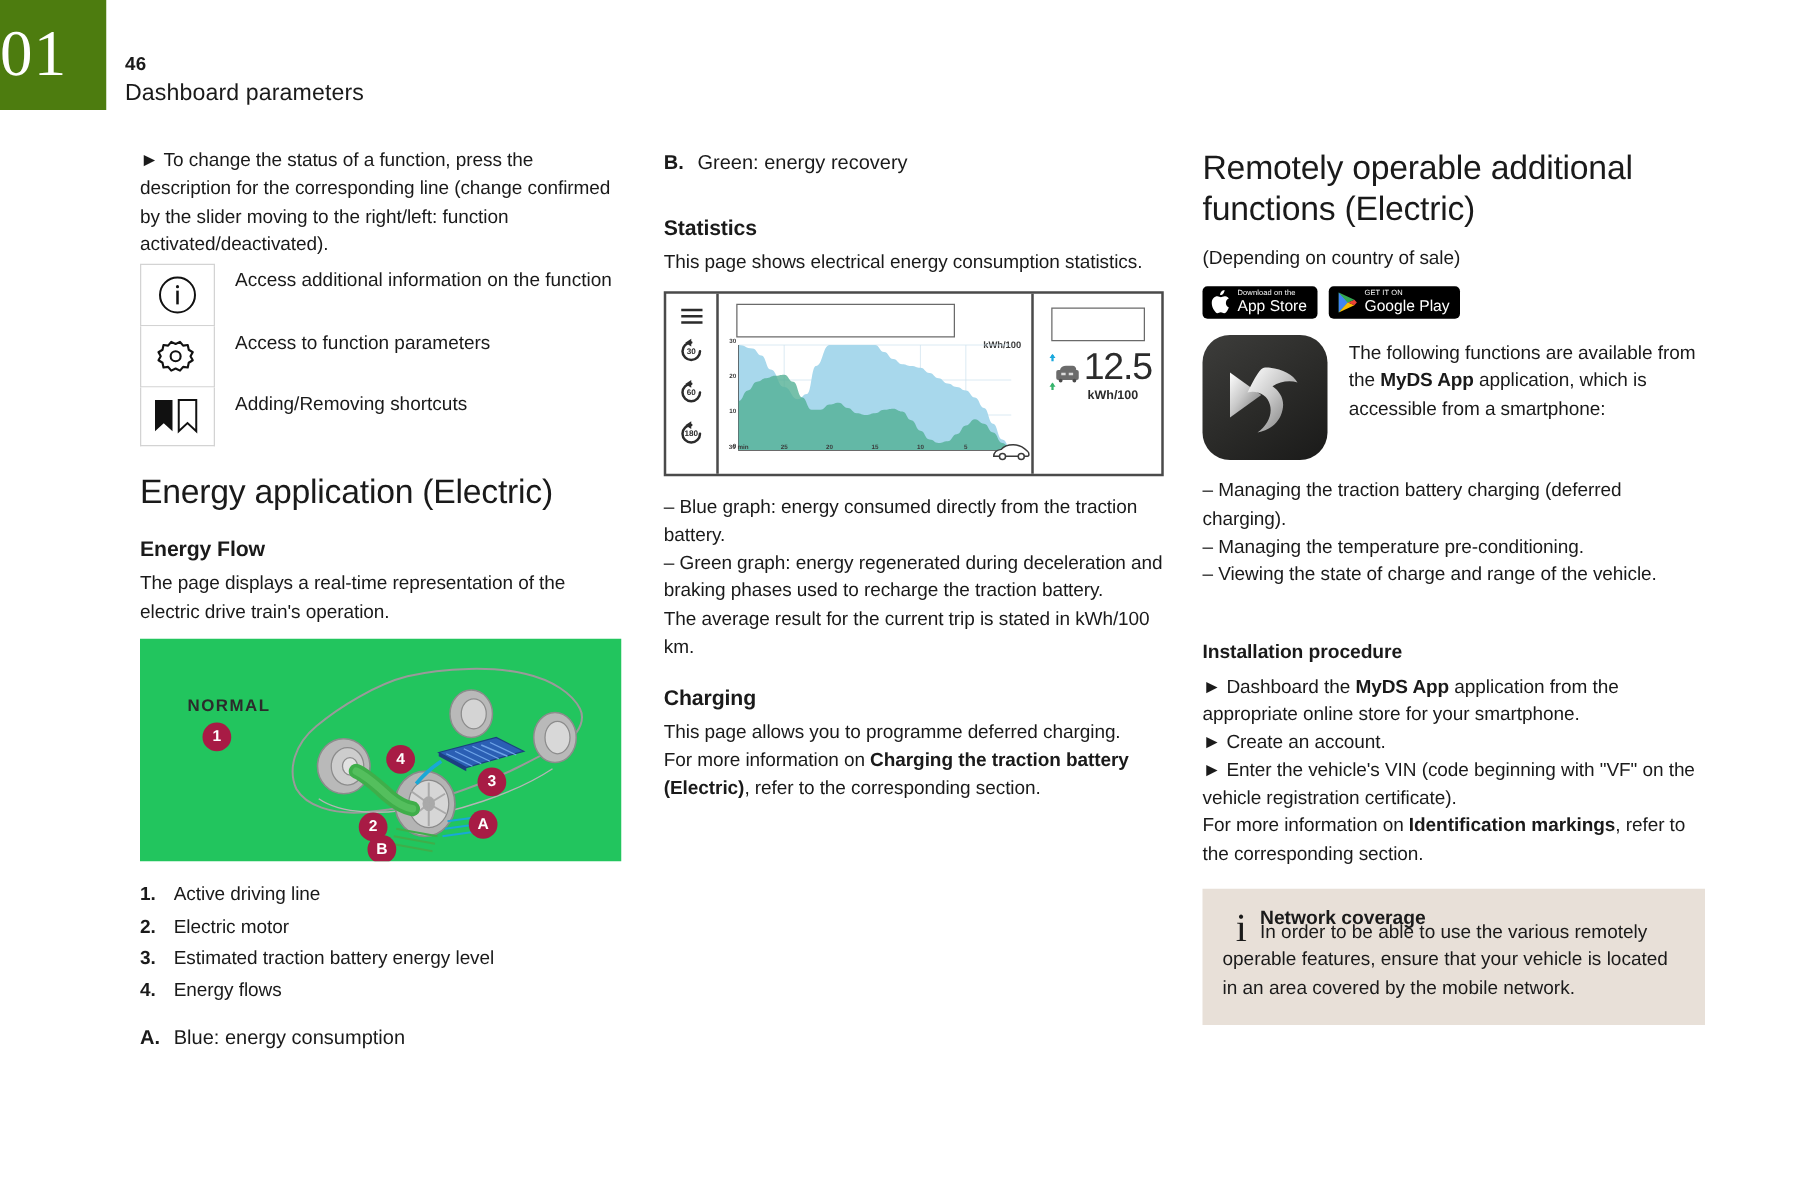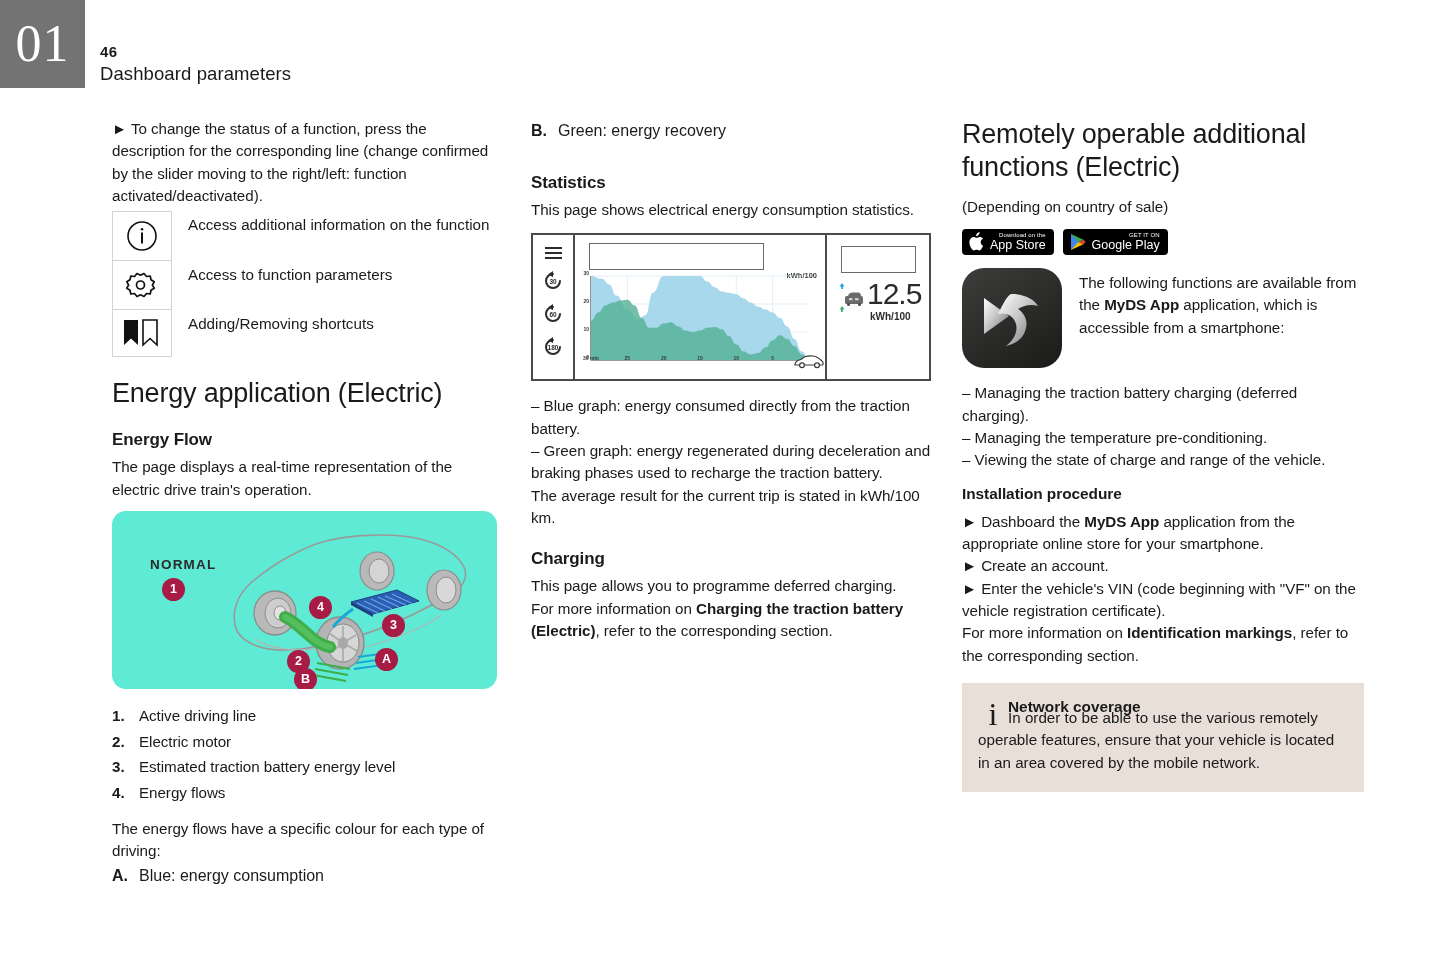--- a/index.html
+++ b/index.html
@@ -9,22 +9,22 @@
     font-family: "Liberation Sans", sans-serif;
     color: #1a1a1a;
     overflow: hidden;
   }
   .page { position: relative; width: 1445px; height: 963px; }
 
   
   .chapter-tab {
     position: absolute; left: 0; top: 0;
     width: 85px; height: 88px;
-    background: #737373;
-    display: flex; align-items: center; justify-content: center;
+    background: #4d7c0f;
+    display: flex; align-items: center; 
   }
   .chapter-num {
     font-family: "Liberation Serif", serif;
     font-size: 52px; color: #ffffff; line-height: 1; letter-spacing: 1px;
   }
   .header-text {
     position: absolute; left: 100px; top: 43px;
   }
   .page-number {
     font-size: 15px; font-weight: bold; letter-spacing: .3px; line-height: 1.25;
@@ -48,21 +48,21 @@
   .spacer-lg { height: 28px; }
 
   h1.sect {
     font-size: 27px; font-weight: normal; line-height: 1.22;
     letter-spacing: -0.2px; margin: 0;
   }
   h2.sub {
     font-size: 17px; font-weight: bold; letter-spacing: -0.1px;
   }
   h3.minor {
-    font-size: 15.4px; font-weight: bold; letter-spacing: -0.05px;
+    font-size: 15.4px; font-weight: bold; letter-spacing: -0.05px; margin-top: 28px;
   }
   b, strong { font-weight: bold; }
 
   
   .icon-table { width: 100%; margin-top: 4px; }
   .icon-row { display: flex; align-items: flex-start; }
   .icon-cell {
     width: 60px; min-height: 47px; flex: 0 0 60px;
     border: 1px solid #d3d3d3;
     display: flex; align-items: center; justify-content: center;
@@ -80,24 +80,23 @@
   ol.numlist { list-style: none; margin-top: 2px; }
   ol.numlist li { display: flex; line-height: 1.68; }
   ol.numlist li .n { font-weight: bold; width: 27px; flex: 0 0 27px; }
   .abitem { display: flex; line-height: 1.68; }
   .abitem .n { font-weight: bold; width: 27px; flex: 0 0 27px; }
 
   
   .illus {
     position: relative;
     width: 385px; height: 178px;
-    background: #5eead4;
+    background: #22c55e;
     margin-top: 10px; margin-bottom: 14px;
     overflow: hidden;
-    border-radius: 14px;
   }
   .normal-label {
     position: absolute; left: 38px; top: 46px;
     font-size: 13.5px; font-weight: bold; letter-spacing: 1.2px;
     color: #2b2b2b;
   }
   .badge {
     position: absolute;
     width: 23px; height: 23px; border-radius: 50%;
     background: #a81b45; color: #fff;
@@ -151,21 +150,21 @@
   .hamburger span:nth-child(1) { top: 0; }
   .hamburger span:nth-child(2) { top: 5px; }
   .hamburger span:nth-child(3) { top: 10px; }
   .rew { position: relative; width: 22px; height: 22px; }
   .rew .rewnum {
     position: absolute; left: 0; top: 8px; width: 22px; text-align: center;
     font-size: 6.5px; font-weight: bold; color: #2b2b2b;
   }
 
   
-  .storebadges { display: flex; gap: 9px; margin-top: 11px; margin-bottom: 13px; text-align: right; }
+  .storebadges { display: flex; gap: 9px; margin-top: 11px; margin-bottom: 13px; }
   .badge-store {
     height: 26px; background: #000; border-radius: 4px;
     display: flex; align-items: center; padding: 0 8px 0 6px; gap: 5px;
   }
   .badge-store .bs-text { color: #fff; line-height: 1; }
   .bs-top { font-size: 6px; letter-spacing: .1px; display: block; }
   .bs-bot { font-size: 12.5px; font-weight: 500; display: block; margin-top: 1px; }
 
   .appblock { display: flex; gap: 17px; margin-bottom: 14px; }
   .appicon {
@@ -345,21 +344,20 @@
           <span class="n">3.</span>
           <span>Estimated traction battery energy level</span>
         </li>
       <li>
           <span class="n">4.</span>
           <span>Energy flows</span>
         </li>
     </ol>
 
     <div class="spacer-sm"></div>
-    <p class="para">The energy flows have a specific colour for each type of driving:</p>
     <div class="abitem">
       <span class="n">A.</span>
       <span>Blue: energy consumption</span>
     </div>
   </div>
 
   <div class="col col2">
 
     <div class="abitem">
       <span class="n">B.</span>

